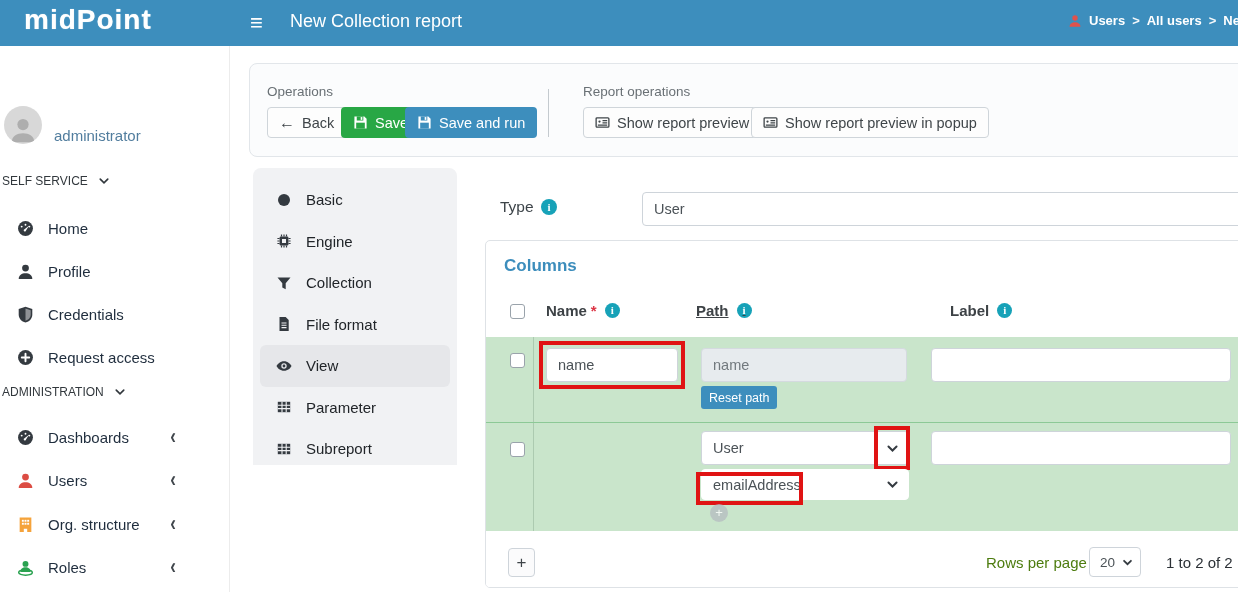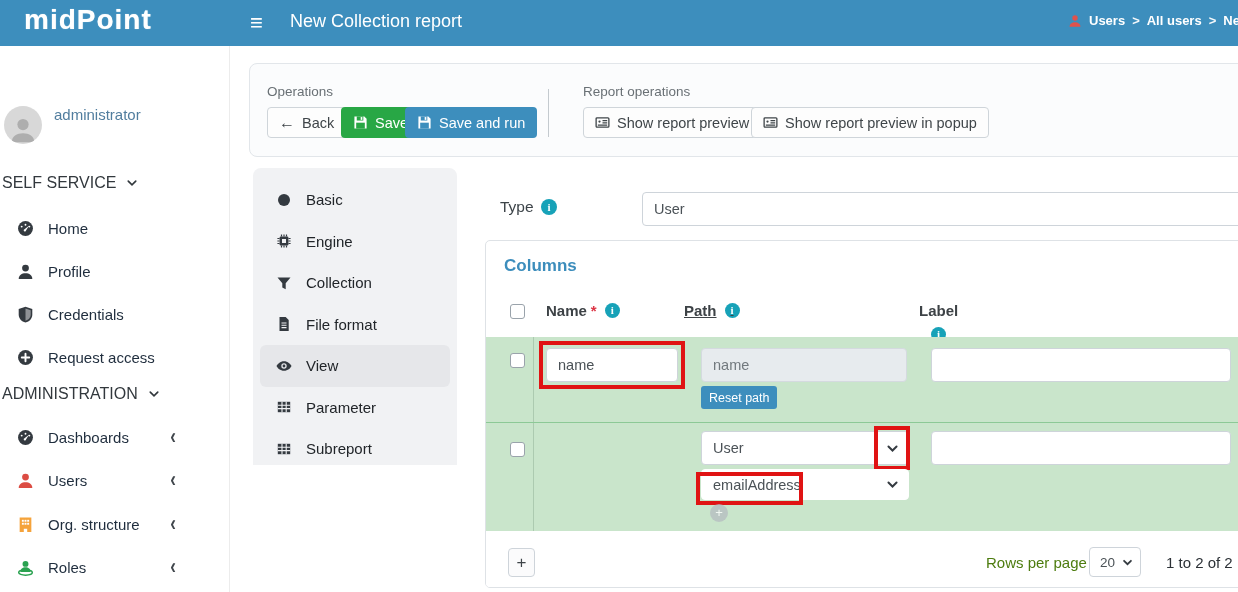--- a/index.html
+++ b/index.html
@@ -11,25 +11,25 @@
   .topbar { position:absolute; left:0; top:0; width:1238px; height:46px; background:#3d8ebd; color:#fff; }
   .logo { position:absolute; left:24px; top:4px; font-size:28px; font-weight:bold; letter-spacing:1px; color:#fff; font-style:normal; text-shadow:0 0 1px rgba(255,255,255,.6); }
   .hamburger { position:absolute; left:250px; top:8px; font-size:22px; color:#fff; cursor:pointer; line-height:30px; }
   .page-title { position:absolute; left:290px; top:11px; font-size:18px; font-weight:400; color:#fff; }
   .breadcrumb { position:absolute; left:1068px; top:13px; white-space:nowrap; font-size:13px; font-weight:600; color:#fff; display:flex; align-items:center; gap:7px; }
   .breadcrumb .sep { font-weight:600; opacity:.95; }
   .bc-user-icon { width:14px; height:14px; color:#e0524d; display:inline-block; }
 
   
   .sidebar { position:absolute; left:0; top:46px; width:230px; height:546px; background:#fff; border-right:1px solid #ececec; }
-  .userpanel { position:absolute; left:4px; top:60px; display:flex; align-items:flex-start; gap:12px; }
+  .userpanel { position:absolute; left:4px; top:60px; display:flex; align-items:flex-end; gap:12px; }
   .avatar { width:38px; height:38px; border-radius:50%; background:#d8d8d8; overflow:hidden; display:flex; align-items:flex-end; justify-content:center; }
   .avatar svg { width:30px; height:30px; color:#aeaeae; }
   .username { font-size:15px; color:#517d9e; }
-  .side-section { position:absolute; left:2px; display:flex; align-items:center; gap:10px; font-size:16px; color:#32383d; }
+  .side-section { position:absolute; left:2px; display:flex; align-items:center; gap:10px; font-size:12px; color:#32383d; }
   .side-section svg { width:12px; height:12px; color:#32383d; }
   .side-item { position:absolute; left:0; width:204px; height:42px; display:flex; align-items:center; cursor:pointer; }
   .side-item .ic { position:absolute; left:16px; width:18px; height:18px; display:flex; align-items:center; justify-content:center; }
   .side-item .ic svg { width:17px; height:17px; }
   .side-item .lbl { position:absolute; left:48px; font-size:15px; color:#1f2d3d; }
   .side-item .caret { position:absolute; right:28px; font-size:17px; color:#41474d; font-weight:bold; transform:scaleY(1.3); }
   .c-dark{color:#343a40} .c-red{color:#dc4c43} .c-orange{color:#f5a33b} .c-green{color:#2aa250}
 
   
   .toolbar-card { position:absolute; left:249px; top:63px; width:1010px; height:94px; background:#fbfcfd; border:1px solid #e2e6ea; border-radius:8px; }
@@ -371,25 +371,25 @@
     <div class="columns-title">Columns</div>
     <div class="columns-head-divider"></div>
 
     <div class="thead">
       <input type="checkbox" class="cb" style="position: absolute; left: 24px; top: 17px;">
       <div class="th" style="left:60px;">
         <span>Name</span>
           <span class="req" style="margin-left:-4px;">*</span>
         <span class="info-icon" style="width:15px;height:15px;line-height:15px;">i</span>
       </div>
-      <div class="th" style="left:198px;text-decoration:underline;">
+      <div class="th" style="left:210px;text-decoration:underline;">
         <span>Path</span>
         <span class="info-icon" style="width:15px;height:15px;line-height:15px;">i</span>
       </div>
-      <div class="th" style="left:433px;flex-direction:column;">
+      <div class="th" style="left:464px;">
         <span>Label</span>
         <span class="info-icon" style="width:15px;height:15px;line-height:15px;">i</span>
       </div>
     </div>
 
     <div class="trow row1">
       <div class="row-vline"></div>
       <input type="checkbox" class="cb" style="position: absolute; left: 24px; top: 16px;">
       <div class="red-ann ann-pad" style="left:53px;top:4px;width:146px;">
         <input class="tinput" style="width: 132px;" value="name">

